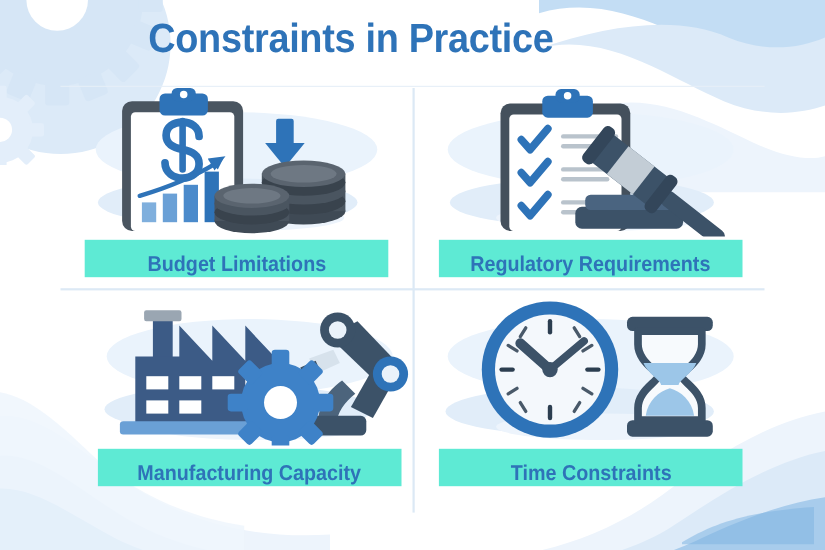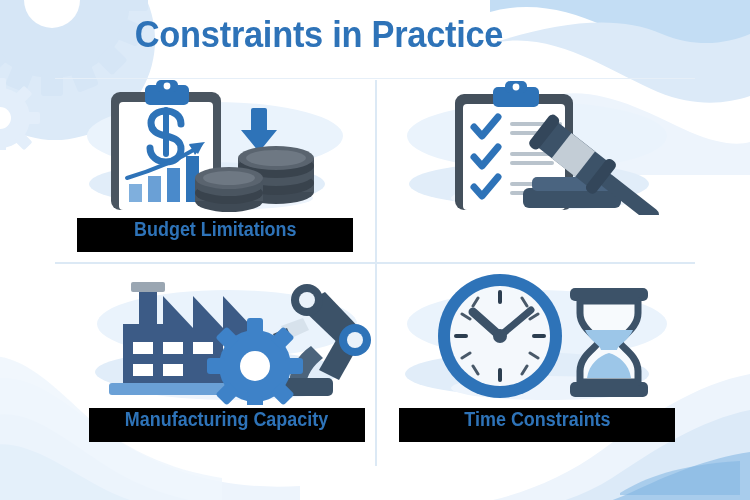--- a/index.html
+++ b/index.html
@@ -37,22 +37,22 @@
   .cell.tl{left:0;top:0;}
   .cell.tr{left:322px;top:0;}
   .cell.bl{left:12px;top:190px;}
   .cell.br{left:322px;top:190px;}
 
   .art{position:absolute;left:0;top:2px;width:320px;height:135px;}
   .art svg{position:absolute;left:0;top:0;}
 
   .label{
     position:absolute;left:22px;top:140px;width:276px;height:34px;
-    background:#000000;
-    display:flex;align-items:flex-start;justify-content:center;
+    background:#5eead4;
+    display:flex;align-items:flex-end;justify-content:center;
   }
   .label-txt{
     font-family:"Liberation Sans", sans-serif;
     font-weight:bold;font-size:19.5px;color:#2E73B8;
     transform:scaleX(0.92);transform-origin:center;white-space:nowrap;
   }
 </style>
 </head>
 <body>
 
@@ -241,20 +241,23 @@
           </g>
 
           <g transform="rotate(38 196 72)">
             <rect x="160" y="58" width="74" height="32" rx="7" fill="#3C5268"></rect>
             <rect x="183" y="58" width="30" height="32" fill="#C3CDD6"></rect>
             <rect x="234" y="66" width="70" height="15" rx="7" fill="#3C5268"></rect>
             <rect x="155" y="54" width="12" height="40" rx="5" fill="#33465A"></rect>
             <rect x="227" y="54" width="12" height="40" rx="5" fill="#33465A"></rect>
           </g>
         </svg>
+      </div>
+      <div class="label">
+        <span class="label-txt">Regulatory Requirements</span>
       </div>
     </div>
 
     <div class="cell bl">
       <div class="art">
         <svg width="320" height="135" viewBox="0 0 320 135">
           <ellipse cx="160" cy="54" rx="130" ry="34" fill="#EAF3FC"></ellipse>
           <ellipse cx="150" cy="102" rx="122" ry="22" fill="#E1EDF9"></ellipse>
           <ellipse cx="168" cy="118" rx="96" ry="12" fill="#EDF4FC"></ellipse>
 

